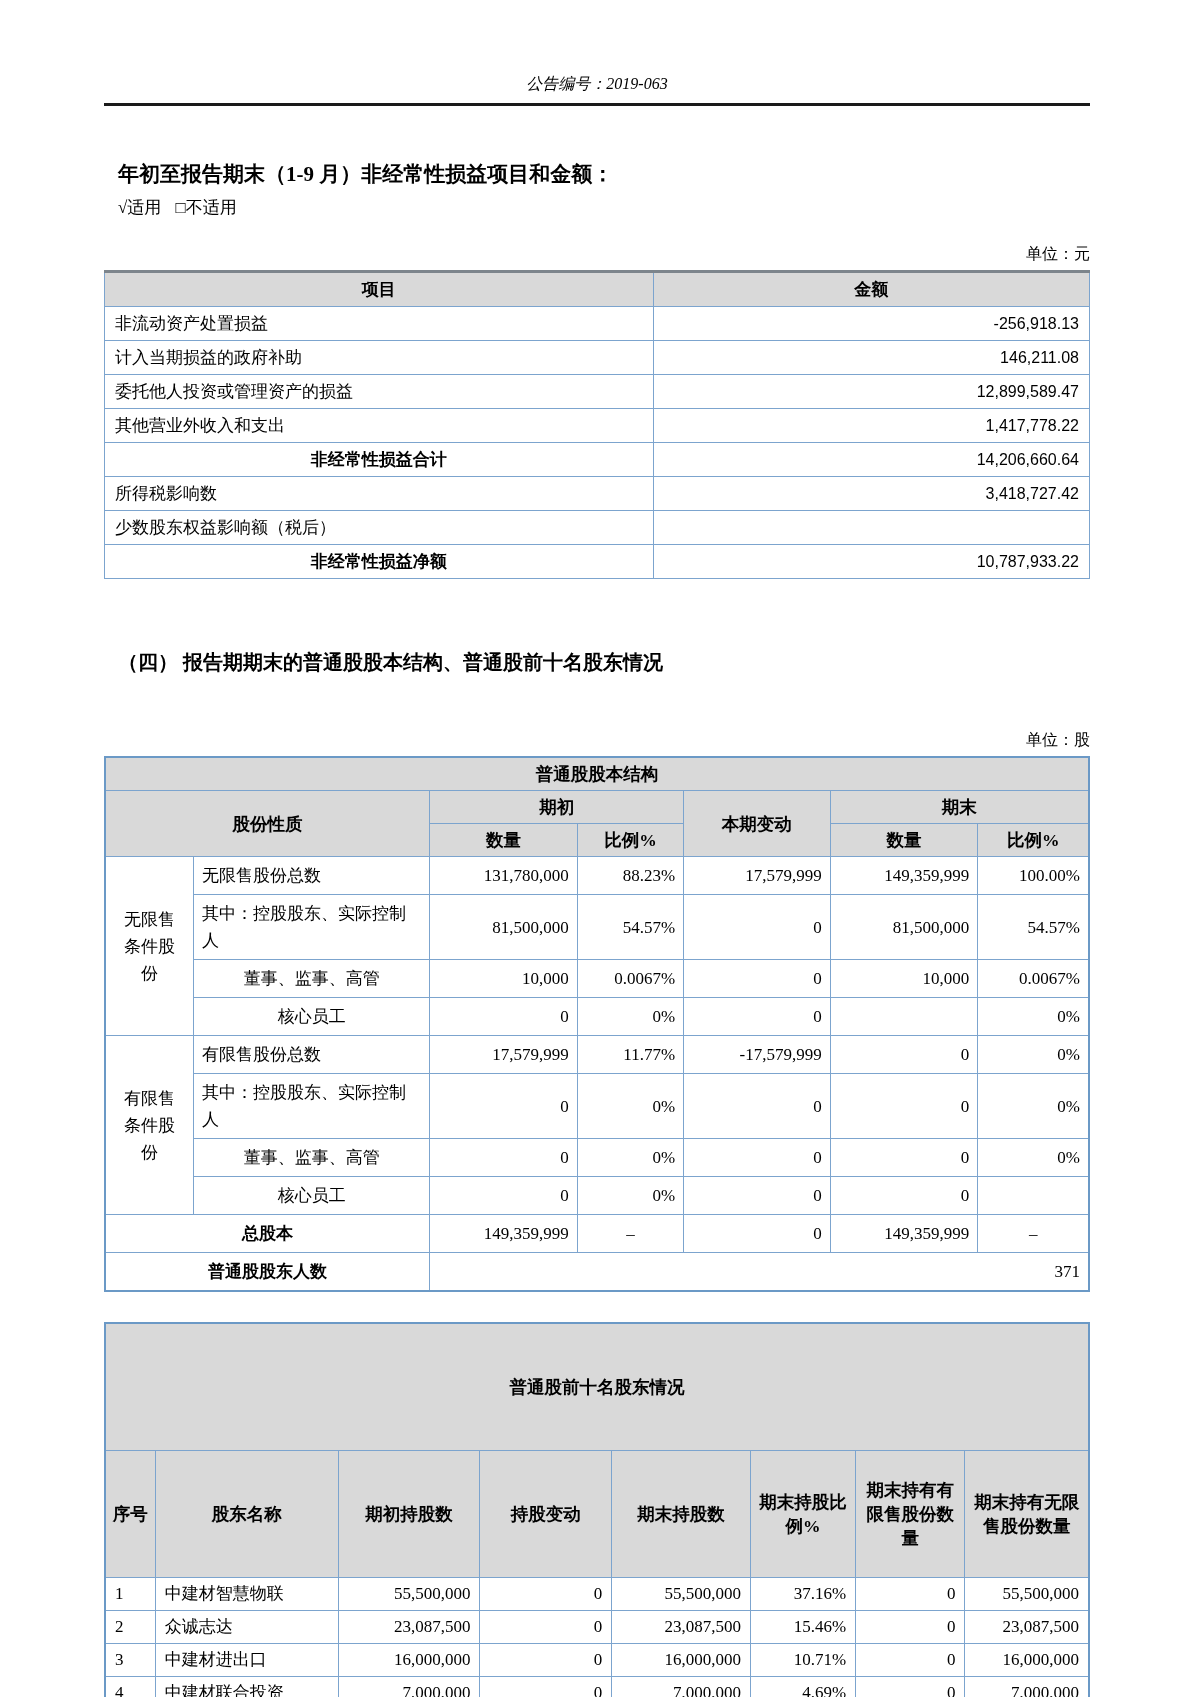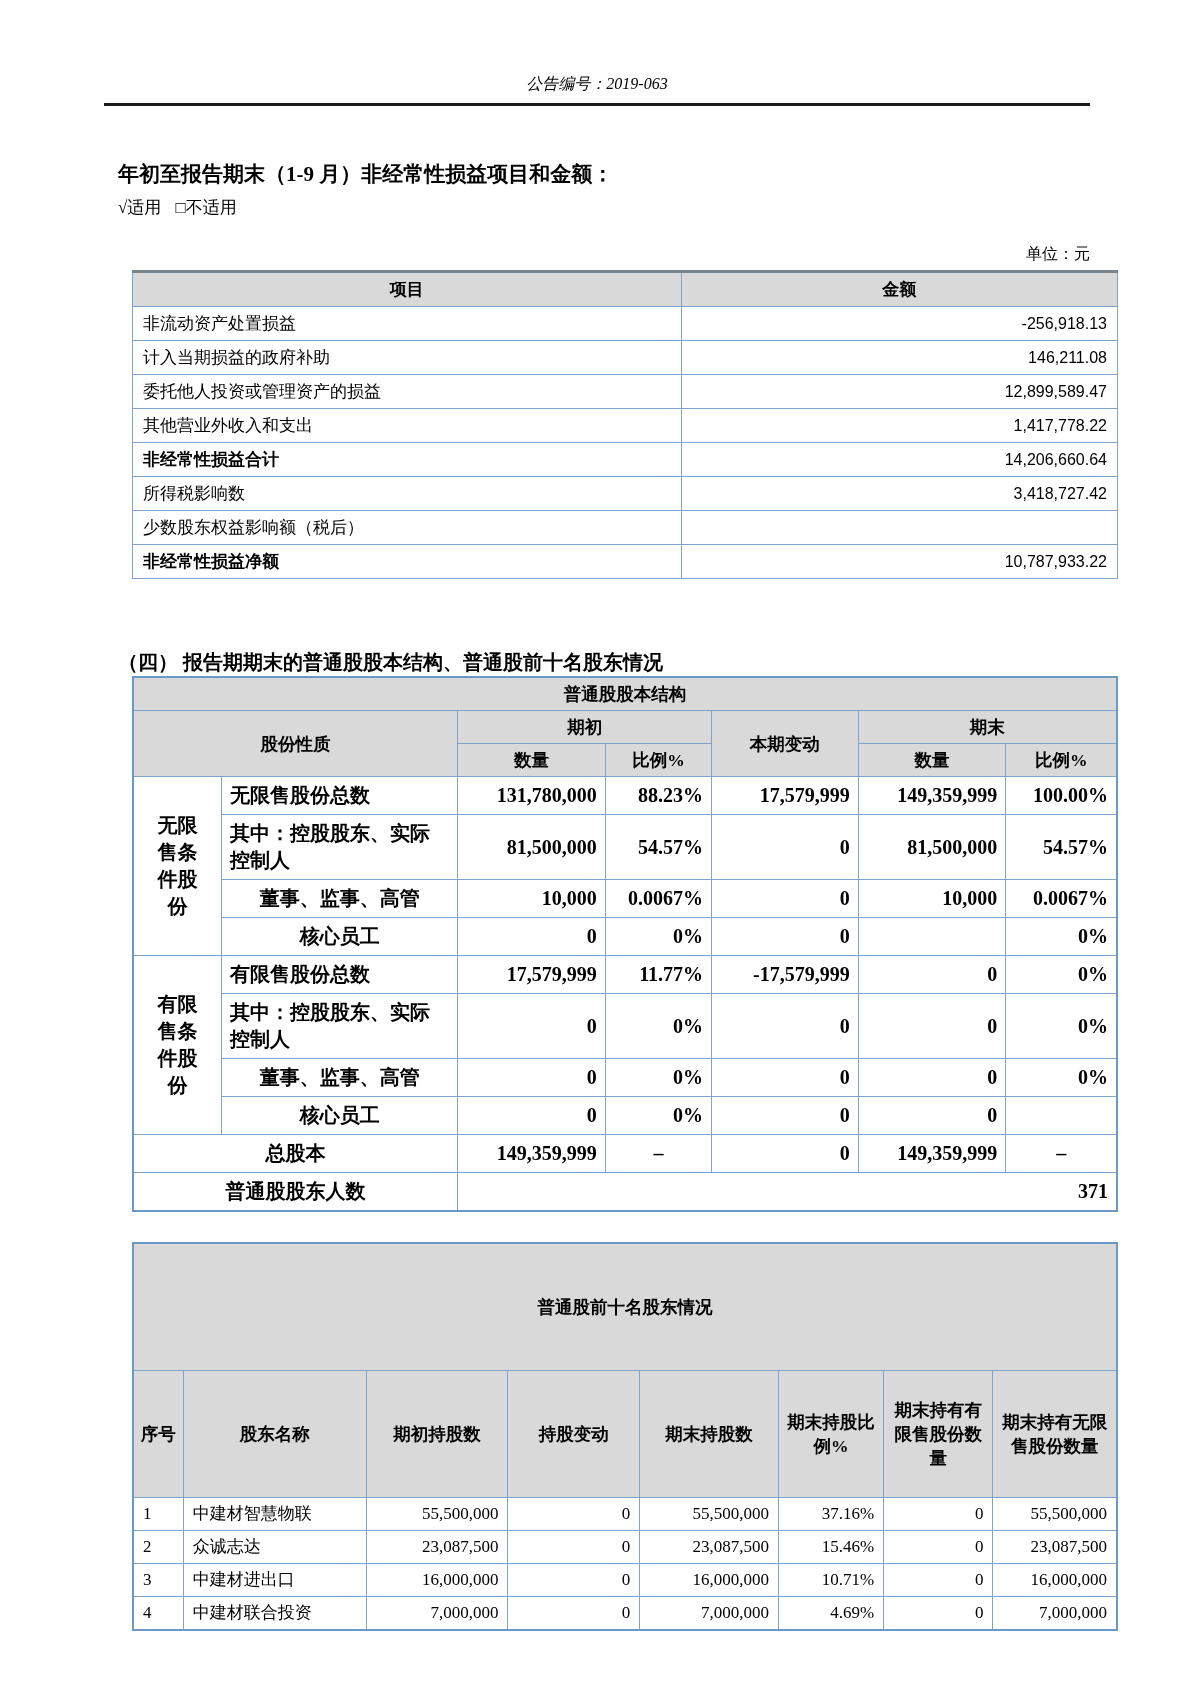--- a/index.html
+++ b/index.html
@@ -8,36 +8,36 @@
     font-family:"Liberation Serif","DejaVu Serif",serif;
     overflow:hidden;position:relative;
   }
   .page{padding:0 110px 0 104px;}
   .docno{padding-top:74px;text-align:center;font-size:16px;line-height:20px;font-style:italic;}
   .rule{margin-top:9px;border-bottom:3px solid #1a1a1a;}
   .s1-title{margin-top:54px;font-size:21px;font-weight:bold;padding-left:14px;}
   .applicable{margin-top:8px;font-size:17px;padding-left:14px;}
   .applicable span{margin-right:10px;}
   .unit{margin-top:25px;margin-bottom:5px;text-align:right;font-size:16px;}
-  table{width:100%;border-collapse:collapse;table-layout:fixed;margin-left:28px;}
+  table{width:100%;border-collapse:collapse;table-layout:fixed;}
   td,th{border:1px solid #7ca4ce;overflow:hidden;}
   
   .t1{border:1px solid #7ca4ce;border-top:3px solid #7d858c;}
   .t1 th{background:#d9d9d9;font-size:17px;font-weight:bold;text-align:center;padding:5px 4px;}
   .t1 td{font-size:17px;padding:3px 10px;line-height:25px;height:27px;}
   .t1 td.amt{text-align:right;font-family:"Liberation Sans","DejaVu Sans",sans-serif;font-weight:normal;font-size:16px;}
-  .t1 td.sumrow{font-weight:bold;text-align:left;font-family:Liberation Serif, serif;}
+  .t1 td.sumrow{font-weight:bold;text-align:center;font-family:Liberation Serif, serif;}
   
   .s2-title{margin-top:70px;font-size:20px;font-weight:bold;padding-left:14px;}
   .unit2{margin-top:54px;margin-bottom:5px;text-align:right;font-size:16px;}
   
   .t2,.t3{border:2px solid #6b99c6;}
   .ttl{background:#d9d9d9;font-size:18px;font-weight:bold;text-align:center;padding:5px 4px;}
   .t2 th,.t3 th{background:#d9d9d9;font-size:17.5px;font-weight:bold;text-align:center;vertical-align:middle;padding:4px 4px;}
-  .t2 td{font-size:20px;padding:5px 8px;line-height:27px;font-weight:bold;}
+  .t2 td{font-size:17px;padding:5px 8px;line-height:27px;}
   .t2 td.grp{text-align:center;vertical-align:middle;padding:0 15px;}
   .t2 td.itemc{text-align:center;}
   .num{text-align:right;}
   .ctr{text-align:center;}
   .b{font-weight:bold;}
   .t3 thead th{height:118px;}
   .t3 td{font-size:17px;padding:3px 9px;line-height:26px;height:26px;}
   .t3-wrap{margin-top:30px;}
 </style>
 </head>
@@ -96,20 +96,21 @@
         <td class="amt"></td>
       </tr>
       <tr>
         <td class="sumrow">非经常性损益净额</td>
         <td class="amt">10,787,933.22</td>
       </tr>
     </tbody>
   </table>
 
   <div class="s2-title">（四）  报告期期末的普通股股本结构、普通股前十名股东情况</div>
+  <div class="unit2">单位：股</div>
 
   <table class="t2">
     <colgroup>
       <col style="width:9%">
         <col style="width:24%">
         <col style="width:15%">
         <col style="width:10.8%">
       <col style="width:14.9%">
         <col style="width:15%">
         <col style="width:11.3%">

